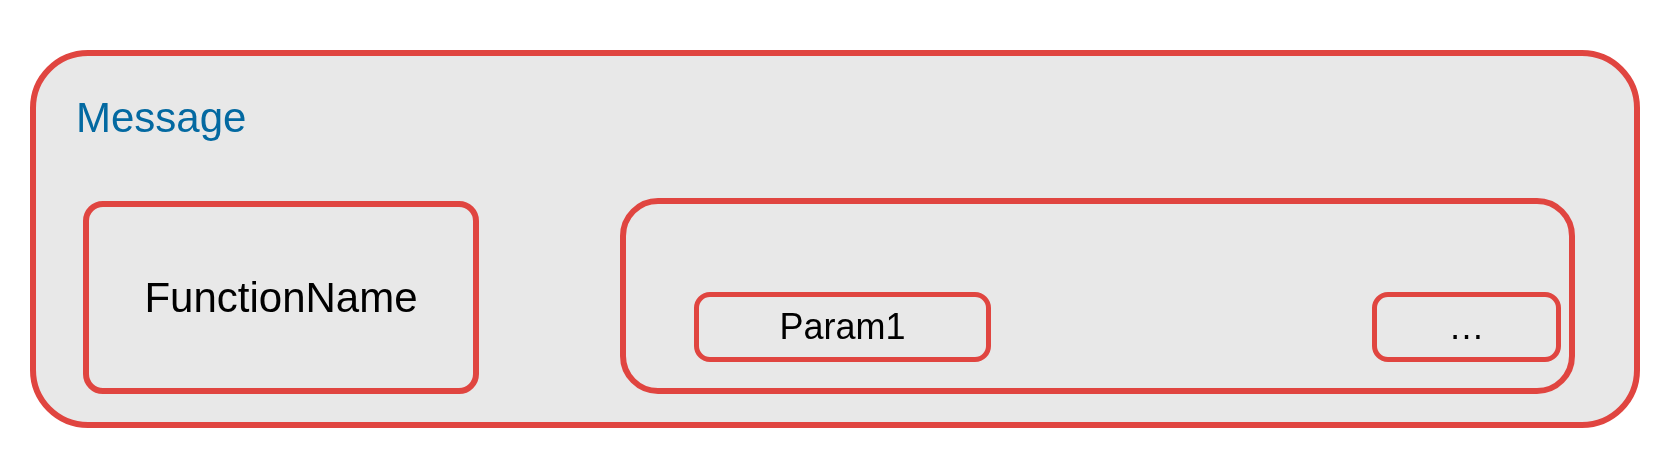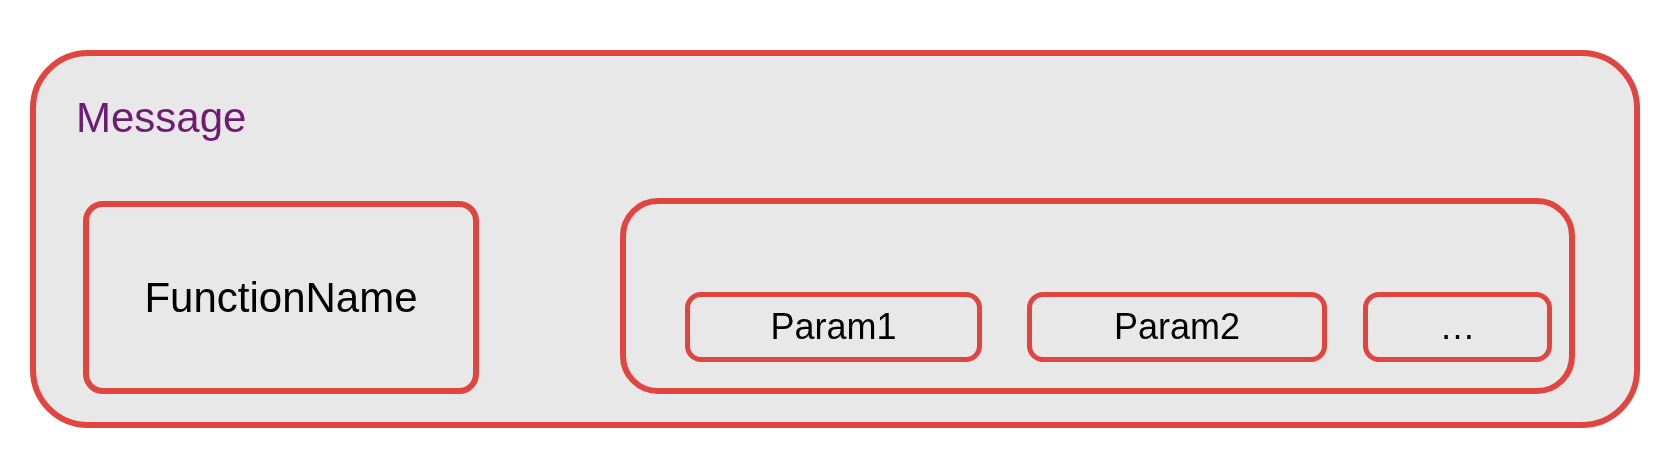--- a/index.html
+++ b/index.html
@@ -28,21 +28,21 @@
     width: 1610px;
     height: 378px;
     border-radius: 58px;
   }
   .message-label {
     position: absolute;
     left: 40px;   
     top: 38px;    
     font-size: 42px;
     line-height: 1.15;
-    color: #701a75;
+    color: #0369a1;
     white-space: nowrap;
   }
   .function-name-box {
     left: 47px;   
     top: 145px;   
     width: 396px;
     height: 193px;
     border-radius: 20px;
     display: flex;
     align-items: center;
@@ -72,21 +72,21 @@
     white-space: nowrap;
   }
   .squiggle {
     display: block;
     width: 100%;
     height: 10px;
     margin-top: 0px;
   }
   .params-row {
     position: absolute;
-    left: 8px;
+    left: 17px;
     top: 88px;   
     width: 100%;
     height: 64px;
   }
   .param-box {
     box-sizing: border-box;
     position: absolute;
     top: 0;
     height: 70px;
     background: #e8e8e8;
@@ -117,23 +117,20 @@
       <span class="function-name-label">FunctionName</span>
     </div>
 
     <div class="box function-parameters-box">
 
 
       <div class="params-row">
         <div class="param-box param-1">
           <span class="param-label">Param1</span>
         </div>
-        <div class="param-box param-2">
-          <span class="param-label">Param2</span>
-        </div>
         <div class="param-box param-etc">
           <span class="param-label">…</span>
         </div>
       </div>
 
     </div>
   </div>
 </div>
 
 </body></html>

